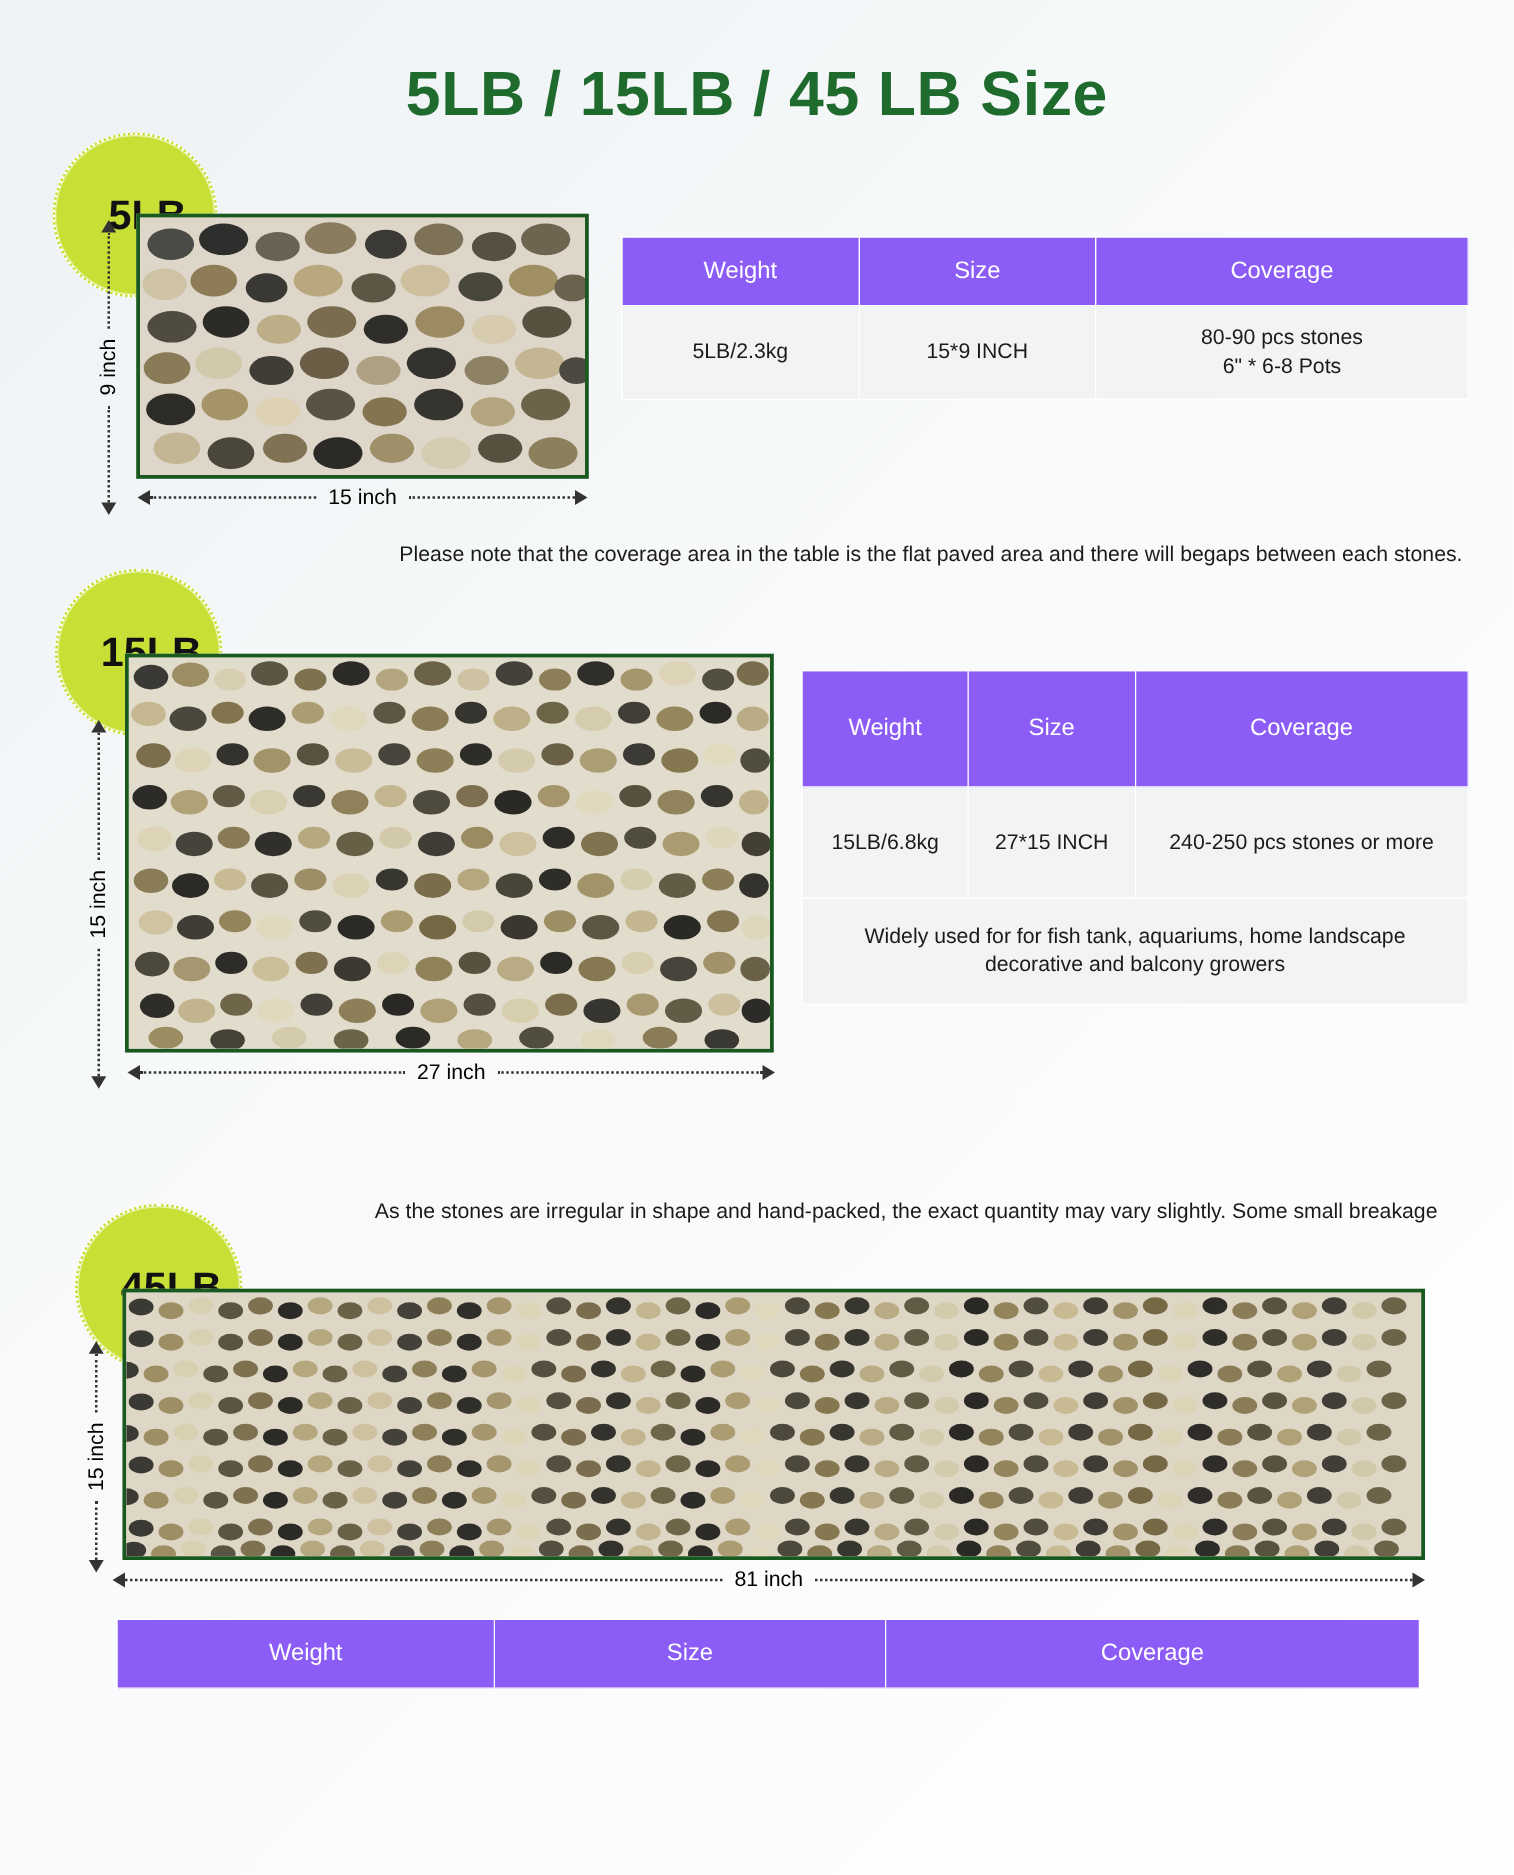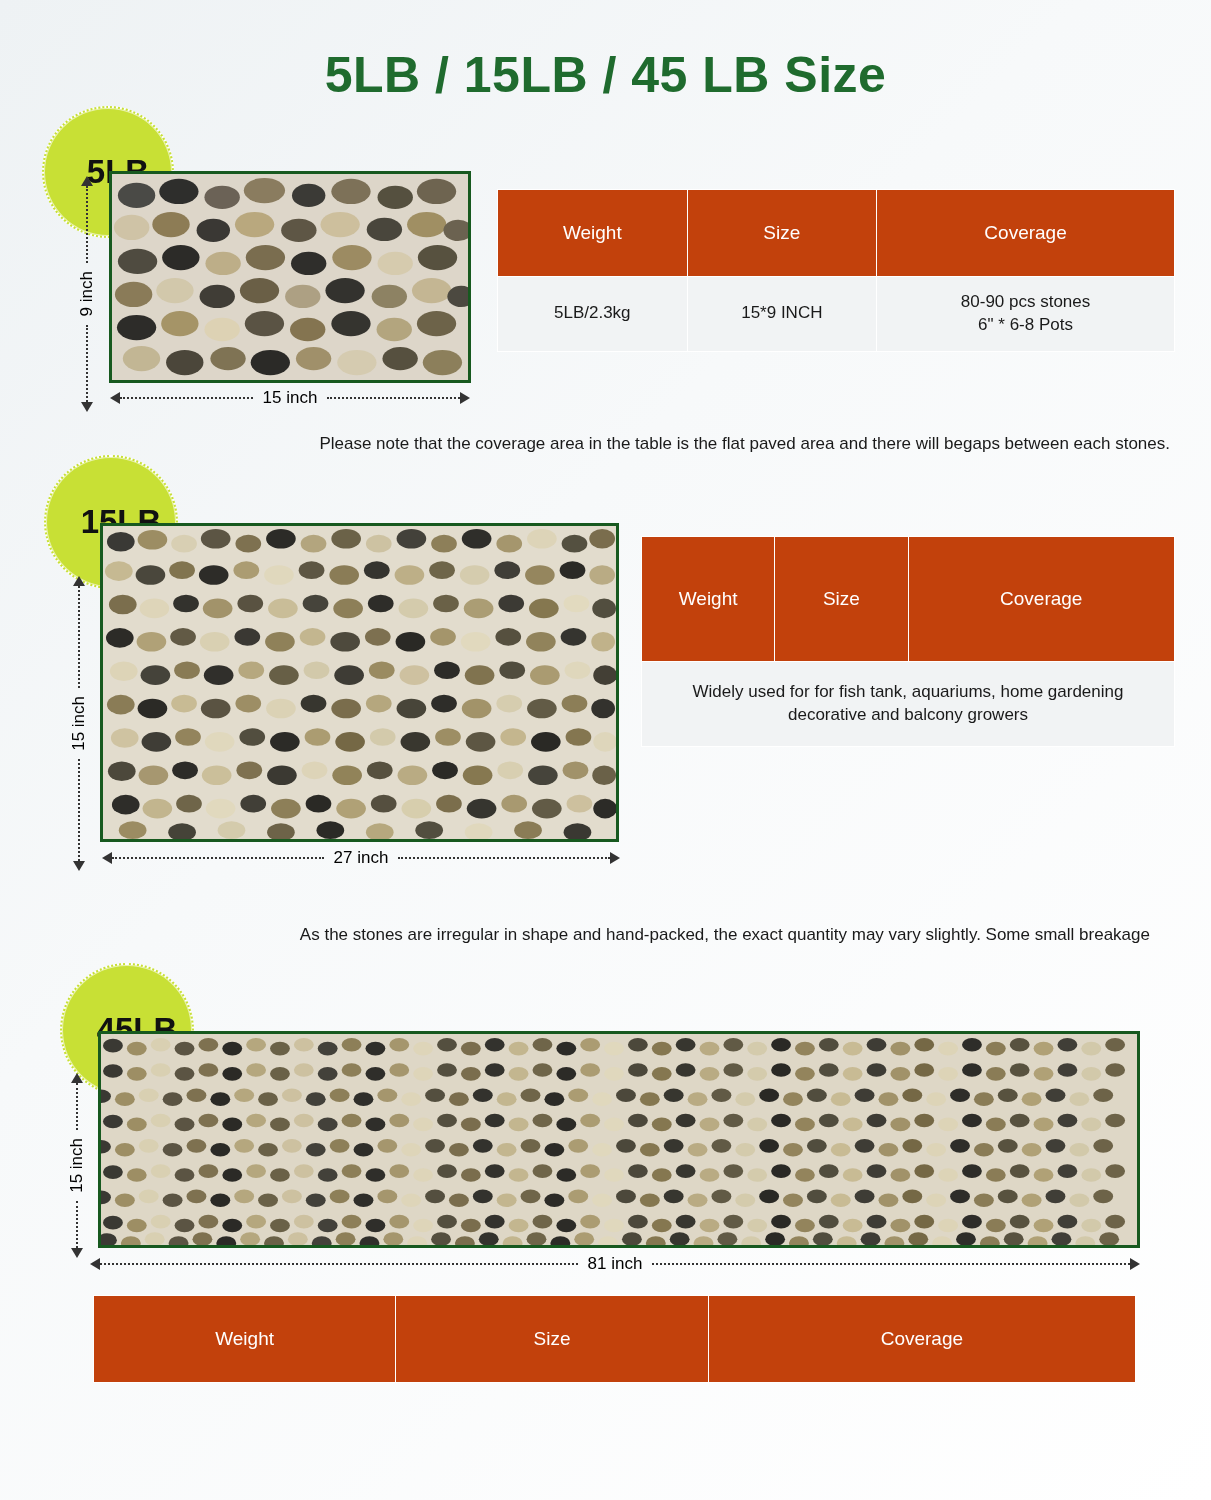--- a/index.html
+++ b/index.html
@@ -117,25 +117,25 @@
   .arrow-u { border-bottom: 10px solid #333; }
   .arrow-d { border-top: 10px solid #333; }
 
   
   .spec-table {
     position: absolute;
     border-collapse: collapse;
     table-layout: fixed;
   }
   .spec-table th {
-    background: #c2410c;
+    background: #8b5cf6;
     color: #ffffff;
     font-weight: normal;
     font-size: 19px;
-    padding: 32px 6px;
+    padding: 16px 6px;
     border: 1px solid #ffffff;
   }
   .spec-table td {
     background: #f1f3f4;
     color: #1a1a1a;
     font-size: 17px;
     padding: 14px 8px;
     border: 1px solid #ffffff;
     text-align: center;
     line-height: 1.35;
@@ -459,29 +459,34 @@
       <col style="width:25%">
       <col style="width:50%">
     </colgroup>
   <tbody>
       <tr>
     <th style="height:60px">Weight</th>
     <th>Size</th>
     <th>Coverage</th>
   </tr>
   <tr>
+    <td style="height:60px">15LB/6.8kg</td>
+    <td>27*15 INCH</td>
+    <td>240-250 pcs stones or more</td>
+  </tr>
+  <tr>
     <td colspan="3" style="height:56px">
-      <div>Widely used for for fish tank, aquariums, home gardening</div>
+      <div>Widely used for for fish tank, aquariums, home landscape</div>
       <div>decorative and balcony growers</div>
     </td>
   </tr>
 </tbody>
   </table>
 
-<div class="note" style="left:90px; top:923px; width:1060px;">
+<div class="note" style="left:90px; top:957px; width:1060px;">
   <div>As the stones are irregular in shape and hand-packed, the exact quantity may vary slightly. Some small breakage</div>
 </div>
 
 <div class="badge" style="left:60px; top:963px; width:130px; height:130px;">
   <span>45LB</span>
 </div>
 
 <div class="photo" style="left:98px; top:1031px; width:1042px; height:217px;">
   <div class="pebble-bg">
     <svg width="100%" height="100%" viewBox="0 0 1042 217" preserveAspectRatio="none">

